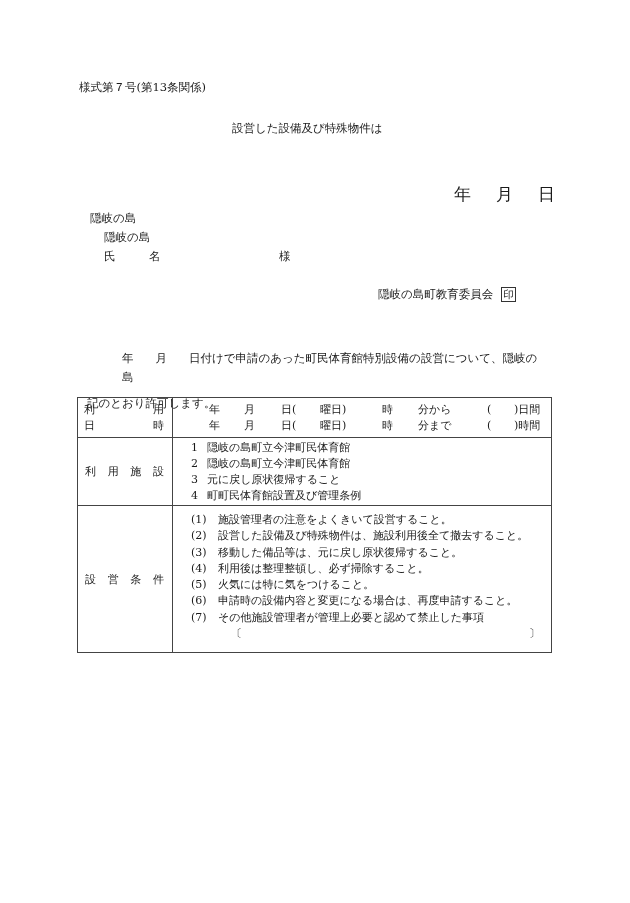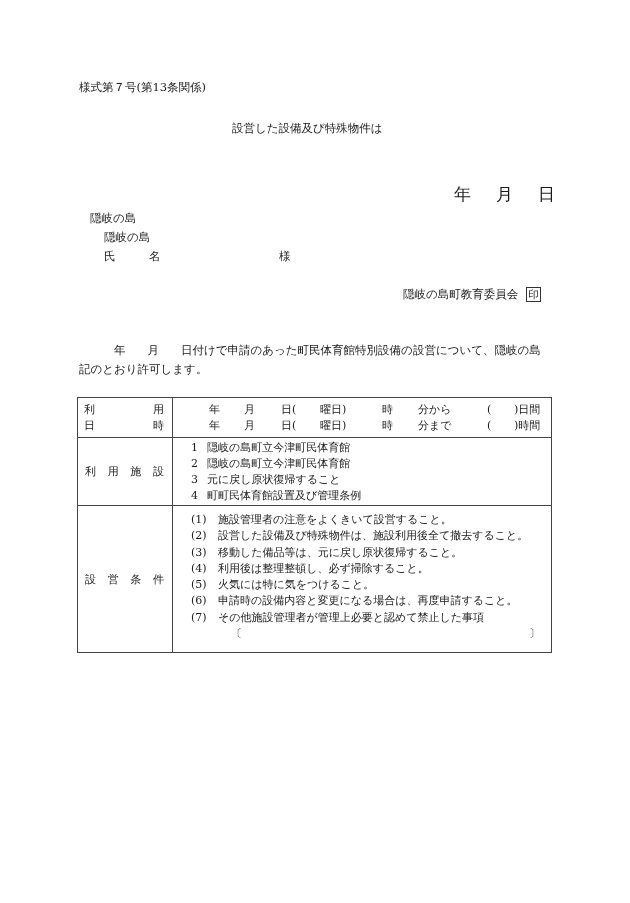--- a/index.html
+++ b/index.html
@@ -20,36 +20,36 @@
   .form-no { left: 79px; top: 80px; font-size: 11.5px; }
   .doc-title { left: 232px; top: 121px; font-size: 11.5px; }
   .date-line { left: 454px; top: 155px; font-size: 17px; margin-top: 28px; }
   .date-line span { display: inline-block; }
   .applicant { left: 90px; top: 211px; font-size: 11.5px; }
   .group { left: 104px; top: 230px; font-size: 11.5px; }
   .name-row { left: 104px; top: 249px; font-size: 11.5px; width: 200px; }
   .name-row .lbl1 { position: absolute; left: 0; }
   .name-row .lbl2 { position: absolute; left: 45px; }
   .name-row .sama { position: absolute; left: 175px; }
-  .issuer { left: 403px; top: 287px; font-size: 11.5px; text-align: right; }
+  .issuer { left: 378px; top: 287px; font-size: 11.5px; text-align: right; }
   .seal {
     display: inline-block;
     border: 1px solid #333;
     padding: 0 1px;
     margin-left: 8px;
     font-size: 10.5px;
     line-height: 13px;
   }
   .body-text {
     left: 79px; top: 341px; width: 472px;
     white-space: normal;
     font-size: 11.5px;
     line-height: 18.5px;
   }
-  .body-text p { margin: 0; }
+  .body-text p { margin: 8px; }
   .body-text .indent { padding-left: 35px; }
   .body-text .sp { display: inline-block; }
   table.main {
     position: absolute;
     left: 77px; top: 397px;
     width: 475px;
     border-collapse: collapse;
     font-size: 11px;
   }
   table.main td {

